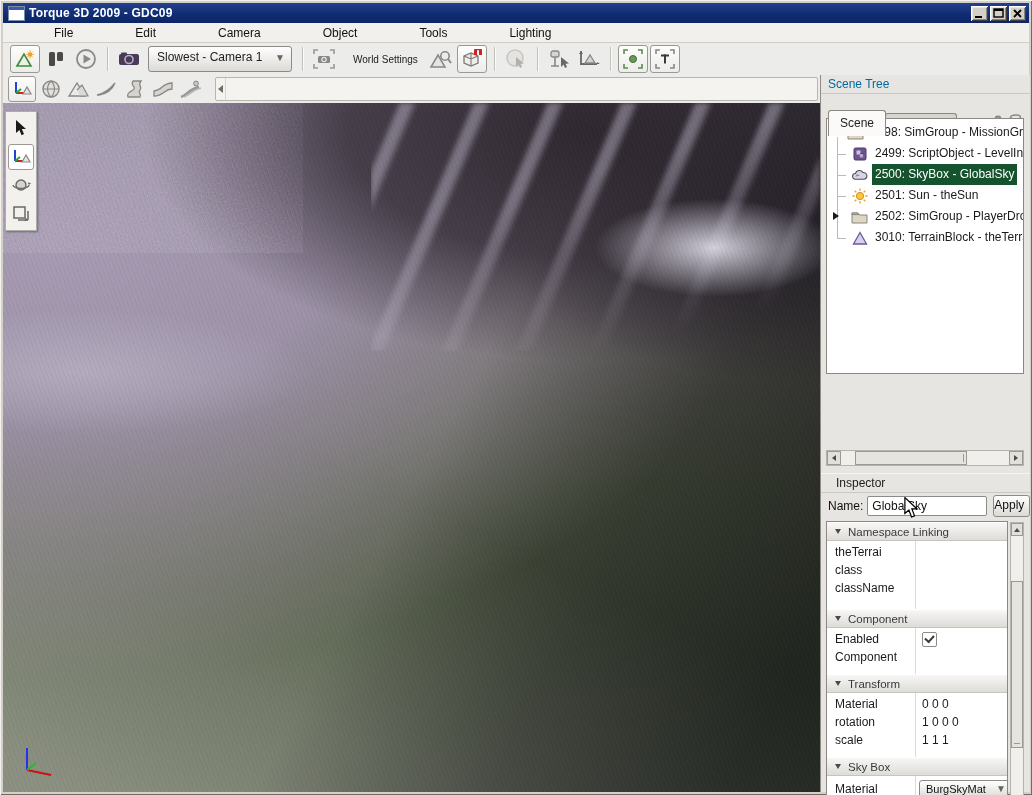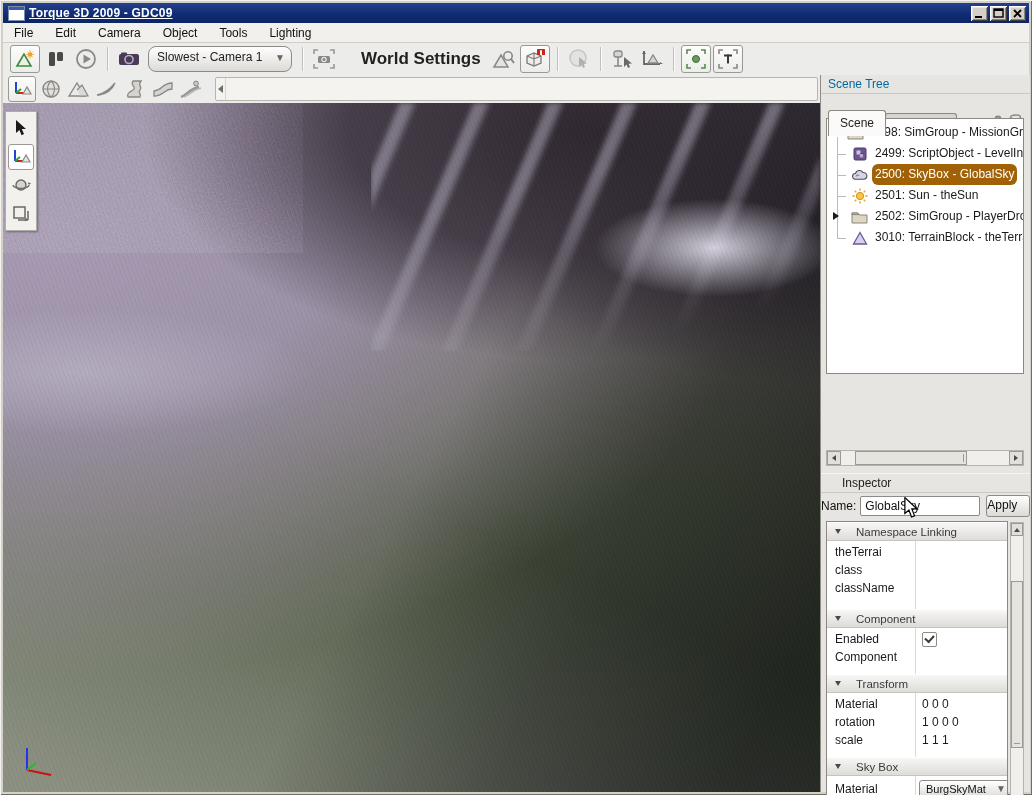--- a/index.html
+++ b/index.html
@@ -6,38 +6,38 @@
   body{width:1032px;height:795px;position:relative;font-family:"Liberation Sans","DejaVu Sans",sans-serif;
        background:#d4d0c8;overflow:hidden;-webkit-font-smoothing:antialiased;}
   .abs{position:absolute;}
   
   .win{position:absolute;inset:0;background:#d4d0c8;box-shadow:inset 1px 1px 0 #f4f2ee, inset -1px -1px 0 #6e6c64;}
   .titlebar{position:absolute;left:3px;top:3px;right:3px;height:20px;
     background:linear-gradient(180deg,#24418c 0%,#102d74 55%,#0b2566 100%);
     display:flex;align-items:center;padding:0 3px;}
   .title-icon{width:15px;height:13px;background:#fff;border:1px solid #7d8aa8;margin:0 4px 0 2px;position:relative;}
   .title-icon::before{content:"";position:absolute;left:0;right:0;top:0;height:3px;background:#3a5ba8;}
-  .title-text{color:#fff;font-weight:bold;font-size:12px;letter-spacing:.2px;flex:1;white-space:nowrap;text-decoration:underline;}
+  .title-text{color:#fff;font-weight:bold;font-size:12px;letter-spacing:.2px;flex:1;white-space:nowrap;}
   .winbtn{width:17px;height:15px;background:#d4d0c8;margin-left:2px;position:relative;
     box-shadow:inset 1px 1px 0 #ffffff,inset -1px -1px 0 #404040,inset 2px 2px 0 #e8e6e0,inset -2px -2px 0 #88867e;}
   .winbtn svg{position:absolute;inset:0;}
   .menubar{position:absolute;left:3px;top:23px;right:3px;height:19px;background:#f1f0ed;
     border-bottom:1px solid #cfcdc7;display:flex;align-items:center;font-size:12px;color:#111;}
-  .menu-item{padding:2px 11px;cursor:default;}
+  .menu-item{padding:2px 11px;cursor:default;margin-left:40px;}
   
   .tb1{position:absolute;left:3px;top:43px;right:3px;height:32px;background:#ececea;
     border-bottom:1px solid #c6c4be;display:flex;align-items:center;padding-left:6px;}
   .tbtn{width:28px;height:26px;display:flex;align-items:center;justify-content:center;margin:0 1px;border-radius:3px;}
   .tbtn.boxed{border:1px solid #9a9a94;background:linear-gradient(180deg,#fdfdfc,#ececea);}
   .tbtn.disabled{opacity:.45;}
   .tsep{width:1px;height:24px;background:#c2c0ba;margin:0 6px;box-shadow:1px 0 0 #fbfaf8;}
-  .dropdown{height:20px;border:1px solid #8d8b85;border-radius:8px;background:linear-gradient(180deg,#ffffff,#dddbd6);
+  .dropdown{height:20px;border:1px solid #8d8b85;border-radius:3px;background:linear-gradient(180deg,#ffffff,#dddbd6);
     display:flex;align-items:center;font-size:12px;color:#222;padding:0 6px 4px 8px;margin:0 4px;}
   .dd-caret{margin-left:auto;padding-left:10px;color:#67655f;font-size:10px;}
-  .tb-label{font-size:17px;color:#222;margin:0 8px 0 22px;white-space:nowrap;font-weight:bold;}
+  .tb-label{font-size:10px;color:#222;margin:0 8px 0 14px;white-space:nowrap;}
   
   .content{position:absolute;left:3px;top:75px;width:817px;bottom:3px;}
   .tb2{position:absolute;left:0;top:0;right:0;height:28px;background:#ececea;display:flex;align-items:center;padding-left:4px;}
   .tb2 .tbtn{width:26px;height:24px;}
   .collapse-bar{flex:1;height:22px;margin:0 2px 0 10px;background:#f4f3f0;border:1px solid #b7b5af;
     border-radius:2px;display:flex;align-items:center;position:relative;}
   .collapse-handle{width:9px;height:100%;display:flex;align-items:center;justify-content:center;border-right:1px solid #d8d6d0;}
   .tri-left{width:0;height:0;border-top:4px solid transparent;border-bottom:4px solid transparent;border-right:5px solid #6e6c66;}
   
   .viewport{position:absolute;left:0;top:28px;right:0;bottom:0;overflow:hidden;background:#47523c;}
@@ -71,50 +71,50 @@
   .tabs{position:relative;height:26px;margin-top:16px;}
   .tab{position:absolute;font-size:12px;color:#222;text-align:center;border:1px solid #8a8880;border-bottom:none;
     border-radius:3px 3px 0 0;}
   .tab.active{left:7px;top:0;width:56px;height:25px;line-height:24px;background:#fbfaf8;z-index:2;}
   .tab.inactive{left:64px;top:3px;width:70px;height:22px;line-height:21px;background:#d6d4cf;color:#333;}
   .tree-box{position:absolute;left:5px;right:6px;top:103px;height:254px;background:#fff;border:1px solid #8a8880;
     overflow:hidden;font-size:12px;color:#1a1a1a;margin-top:-78px;top:121px;}
   .trow{position:relative;height:21px;line-height:21px;white-space:nowrap;display:flex;align-items:center;}
   .trow .ticon{display:inline-flex;width:17px;height:16px;align-items:center;justify-content:center;margin-right:4px;flex:0 0 auto;}
   .tlabel{padding:0 3px;}
-  .trow.sel .tlabel{background:#a16207;color:#fff;border-radius:6px;}
+  .trow.sel .tlabel{background:#14532d;color:#fff;}
   .tri-down{width:0;height:0;border-left:4px solid transparent;border-right:4px solid transparent;border-top:6px solid #1a1a1a;}
   .tri-right{width:0;height:0;border-top:4px solid transparent;border-bottom:4px solid transparent;border-left:6px solid #1a1a1a;}
   .root .tri-down{margin:0 6px 0 6px;}
   .children{position:relative;}
   .children::before{content:"";position:absolute;left:10px;top:-6px;bottom:10px;width:1px;background:#bdbbb5;}
   .children .trow{padding-left:24px;}
   .children .tick{position:absolute;left:10px;top:50%;width:9px;height:1px;background:#bdbbb5;}
   .children .texp{position:absolute;left:6px;top:6px;}
   
   .hscroll{position:absolute;left:5px;right:6px;top:375px;height:14px;background:#f0efec;border:1px solid #b5b3ad;display:flex;}
   .sbtn{width:14px;height:100%;background:#e2e0db;border:1px solid #9b9993;box-sizing:border-box;
     display:flex;align-items:center;justify-content:center;}
   .hthumb{position:absolute;left:14px;width:112px;top:0;height:100%;background:#e6e4df;border:1px solid #9b9993;box-sizing:border-box;}
   .hthumb::after{content:"";position:absolute;right:2px;top:2px;bottom:2px;width:1px;background:#9b9993;}
   .arrow-l{width:0;height:0;border-top:3px solid transparent;border-bottom:3px solid transparent;border-right:4px solid #4c4a46;}
   .arrow-r{width:0;height:0;border-top:3px solid transparent;border-bottom:3px solid transparent;border-left:4px solid #4c4a46;}
   .arrow-u{width:0;height:0;border-left:3px solid transparent;border-right:3px solid transparent;border-bottom:4px solid #4c4a46;}
   
   .ins-hdr{position:absolute;left:0;right:0;top:398px;height:18px;line-height:18px;font-size:12px;color:#1d1d1d;
-    padding-left:21px;border-top:1px solid #f6f5f2;border-bottom:1px solid #cac8c2;}
+    padding-left:15px;border-top:1px solid #f6f5f2;border-bottom:1px solid #cac8c2;}
   .name-row{position:absolute;left:0;right:0;top:418px;height:26px;display:flex;align-items:center;font-size:12px;color:#111;}
   .name-input{width:110px;height:16px;background:#fff;border:1px solid #8d8b85;border-radius:2px;
     font-size:12px;padding:1px 4px;color:#111;margin-left:4px;}
   .apply-btn{margin-left:6px;width:44px;height:20px;border:1px solid #8d8b85;border-radius:3px;
     background:linear-gradient(180deg,#ffffff,#dcdad5);font-size:12px;color:#111;text-align:left;line-height:19px;}
   .props-box{position:absolute;left:5px;width:180px;top:446px;height:300px;background:#fff;border:1px solid #8a8880;
     overflow:hidden;font-size:12px;color:#1a1a1a;}
   .sechdr{height:17px;background:linear-gradient(180deg,#f7f7f6,#dedcd8);border-top:1px solid #fff;
-    border-bottom:1px solid #c6c4c0;display:flex;align-items:center;color:#3a3a3a;font-size:11.5px;gap:8px;}
+    border-bottom:1px solid #c6c4c0;display:flex;align-items:center;color:#3a3a3a;font-size:11.5px;}
   .sechdr .tri-down-sm{width:0;height:0;border-left:3.5px solid transparent;border-right:3.5px solid transparent;
     border-top:5px solid #4a4a48;margin:0 7px 0 8px;}
   .rows{position:relative;padding:2px 0 9px 0;}
   .rows.divided::before{content:"";position:absolute;left:88px;top:0;bottom:0;width:1px;background:#dcdad6;}
   .prow{position:relative;height:18px;line-height:18px;}
   .prow.tall{height:22px;line-height:22px;}
   .plabel{position:absolute;left:8px;}
   .pvalue{position:absolute;left:95px;white-space:nowrap;}
   .checkbox{position:absolute;left:95px;top:50%;margin-top:-7px;width:13px;height:13px;background:#fff;
     border:1px solid #8d8b85;border-radius:2px;}
@@ -462,21 +462,21 @@
         <div class="hthumb"></div>
       </div>
       <div class="sbtn">
           <span class="arrow-r"></span>
         </div>
     </div>
 
     <div class="ins-hdr">Inspector</div>
 
     <div class="name-row">
-      <span style="">Name:</span>
+      <span style="margin-left:7px">Name:</span>
       <input class="name-input" value="GlobalSky" style="">
       <div class="apply-btn">Apply</div>
     </div>
 
     <div class="props-box">
 
       <div class="sechdr">
         <span class="tri-down-sm"></span>
         <span>Namespace Linking</span>
       </div>

